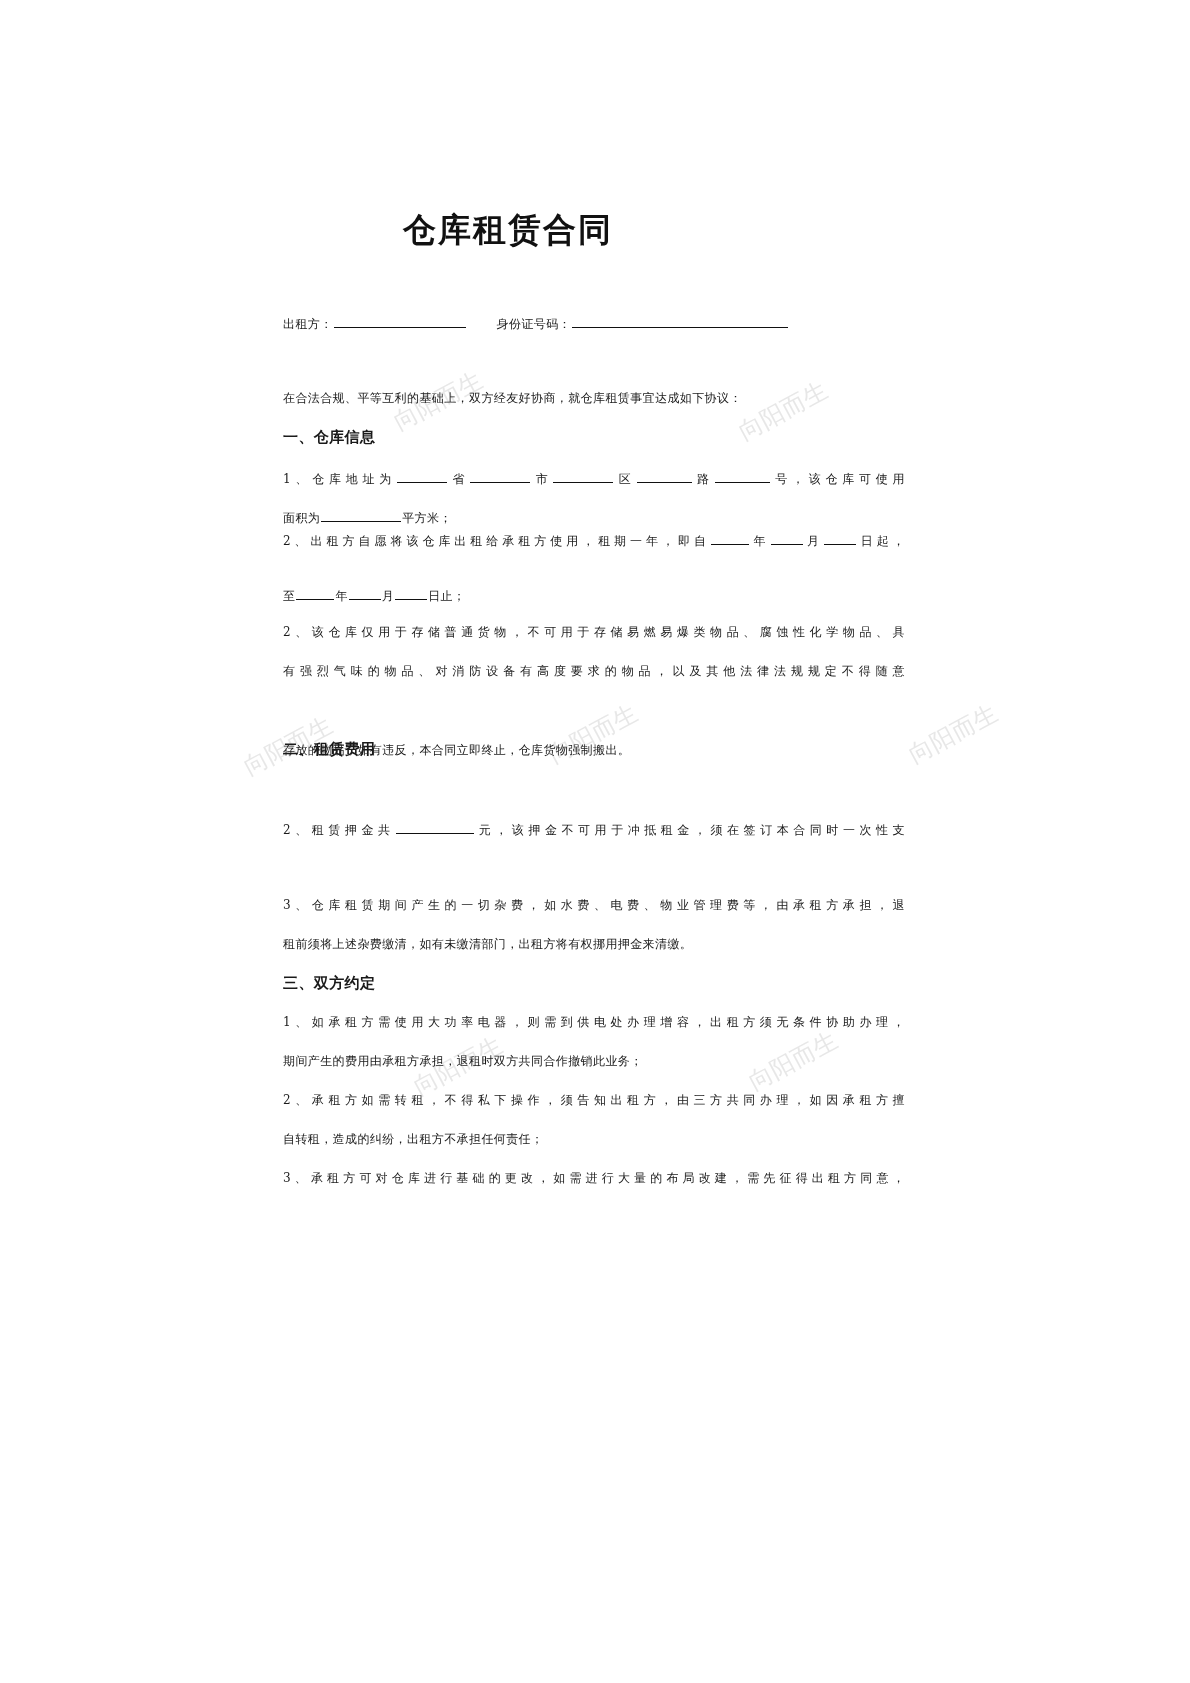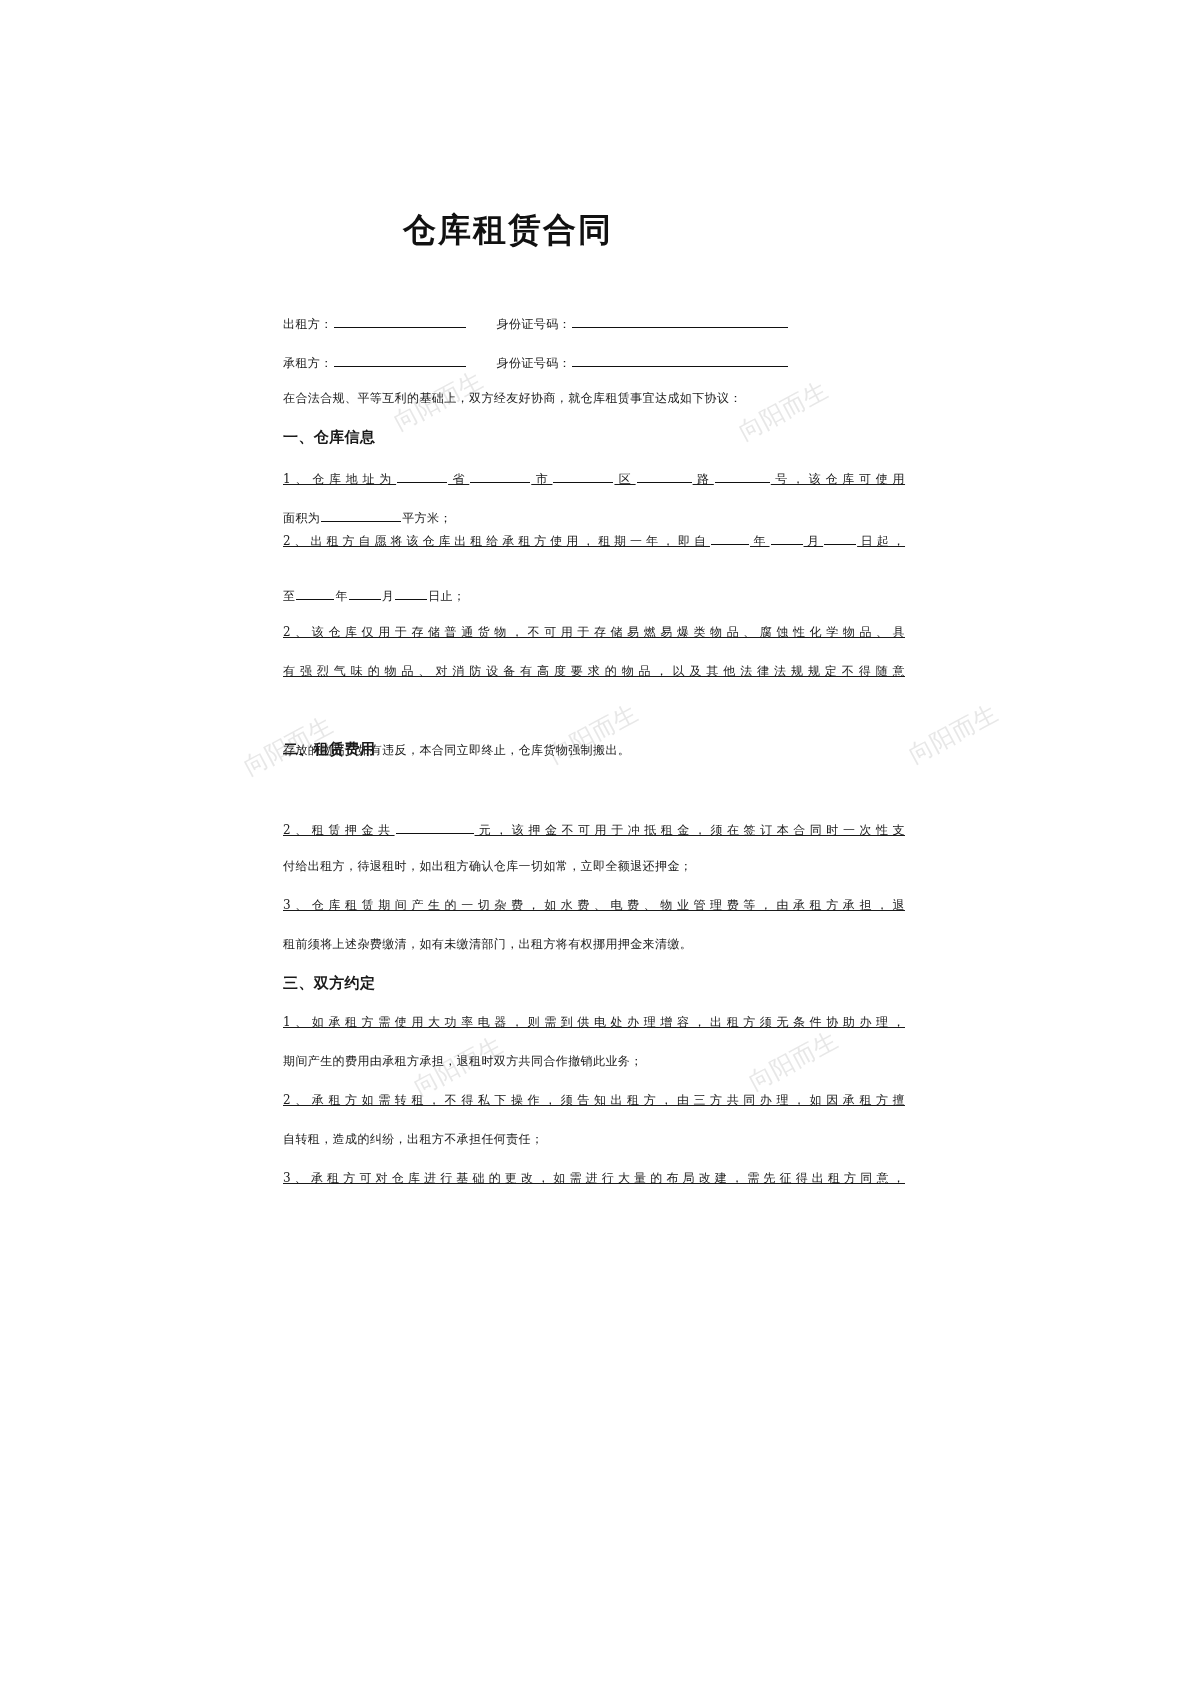--- a/index.html
+++ b/index.html
@@ -11,21 +11,21 @@
     .page { position: absolute; left: 0; top: 0; width: 1190px; height: 1683px; }
     .title {
       position: absolute; left: 0; width: 1016px; top: 208px;
       text-align: center; font-family: "DejaVu Sans", "Liberation Sans", sans-serif;
       font-size: 33px; font-weight: bold; letter-spacing: 2px; color: #111;
     }
     .line {
       position: absolute; left: 283px; font-size: 12px; line-height: 20px;
       white-space: nowrap; letter-spacing: 0.4px;
     }
-    .justify { width: 622px; text-align: justify; text-align-last: justify; text-decoration: underline; }
+    .justify { width: 622px; text-align: justify; text-align-last: justify; }
     .heading { font-family: "DejaVu Sans", "Liberation Sans", sans-serif; font-weight: bold; font-size: 15px; }
     .blank {
       display: inline-block; border-bottom: 1.4px solid #111;
       height: 16px; vertical-align: baseline; margin: 0 1px;
     }
     .wm {
       position: absolute; font-family: "DejaVu Sans", "Liberation Sans", sans-serif;
       font-size: 24px; color: #e2e2e2; transform: rotate(-28deg);
       white-space: nowrap; pointer-events: none; opacity: 0.8;
     }
@@ -41,23 +41,20 @@
   <div class="wm" style="left:545px;top:718px">向阳而生</div>
   <div class="wm" style="left:905px;top:718px">向阳而生</div>
   <div class="wm" style="left:410px;top:1050px">向阳而生</div>
   <div class="wm" style="left:745px;top:1045px">向阳而生</div>
 
   <div class="title">仓库租赁合同</div>
 
   <div class="line" style="top:311px">
     <span>出租方：</span><span class="blank" style="width:132px"></span><span style="display:inline-block;width:30px"></span><span>身份证号码：</span><span class="blank" style="width:216px"></span>
   </div>
-  <div class="line" style="top:350px">
-    <span>承租方：</span><span class="blank" style="width:132px"></span><span style="display:inline-block;width:30px"></span><span>身份证号码：</span><span class="blank" style="width:216px"></span>
-  </div>
 
   <div class="line" style="top:388px">在合法合规、平等互利的基础上，双方经友好协商，就仓库租赁事宜达成如下协议：</div>
 
   <div class="line heading" style="top:427px">一、仓库信息</div>
 
   <div class="line justify" style="top:466px">
     <span>1、仓库地址为</span><span class="blank" style="width:50px"></span><span>省</span><span class="blank" style="width:60px"></span><span>市</span><span class="blank" style="width:60px"></span><span>区</span><span class="blank" style="width:55px"></span><span>路</span><span class="blank" style="width:55px"></span><span>号，该仓库可使用</span>
   </div>
   <div class="line" style="top:505px">
     <span>面积为</span><span class="blank" style="width:80px"></span><span>平方米；</span>
@@ -72,21 +69,20 @@
 
   <div class="line justify" style="top:622px">2、该仓库仅用于存储普通货物，不可用于存储易燃易爆类物品、腐蚀性化学物品、具</div>
   <div class="line justify" style="top:661px">有强烈气味的物品、对消防设备有高度要求的物品，以及其他法律法规规定不得随意</div>
   <div class="line" style="top:740px">存放的物品，如有违反，本合同立即终止，仓库货物强制搬出。</div>
 
   <div class="line heading" style="top:739px">二、租赁费用</div>
 
   <div class="line justify" style="top:817px">
     <span>2、租赁押金共</span><span class="blank" style="width:78px"></span><span>元，该押金不可用于冲抵租金，须在签订本合同时一次性支</span>
   </div>
-  <div class="line" style="top:856px">付给出租方，待退租时，如出租方确认仓库一切如常，立即全额退还押金；</div>
   <div class="line justify" style="top:895px">3、仓库租赁期间产生的一切杂费，如水费、电费、物业管理费等，由承租方承担，退</div>
   <div class="line" style="top:934px">租前须将上述杂费缴清，如有未缴清部门，出租方将有权挪用押金来清缴。</div>
 
   <div class="line heading" style="top:973px">三、双方约定</div>
 
   <div class="line justify" style="top:1012px">1、如承租方需使用大功率电器，则需到供电处办理增容，出租方须无条件协助办理，</div>
   <div class="line" style="top:1051px">期间产生的费用由承租方承担，退租时双方共同合作撤销此业务；</div>
   <div class="line justify" style="top:1090px">2、承租方如需转租，不得私下操作，须告知出租方，由三方共同办理，如因承租方擅</div>
   <div class="line" style="top:1129px">自转租，造成的纠纷，出租方不承担任何责任；</div>
   <div class="line justify" style="top:1168px">3、承租方可对仓库进行基础的更改，如需进行大量的布局改建，需先征得出租方同意，</div>

